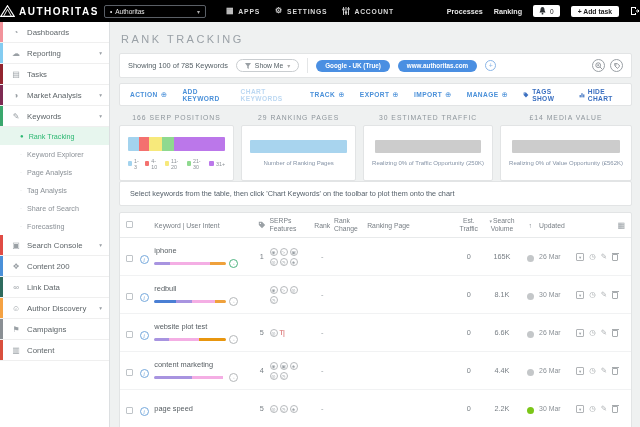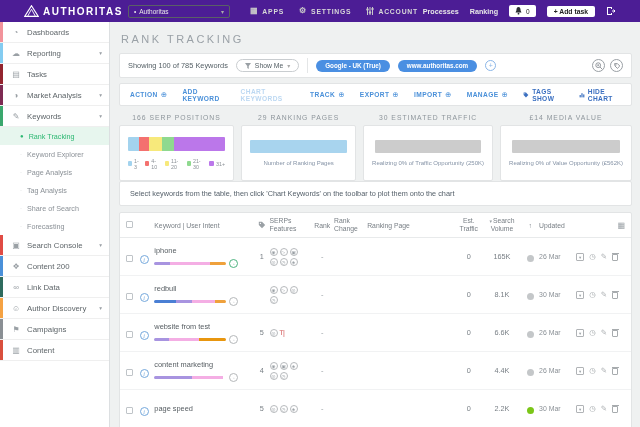--- a/index.html
+++ b/index.html
@@ -1,20 +1,20 @@
 <!DOCTYPE html>
 <html><head>
 <meta charset="utf-8">
 <style>
   * { margin:0; padding:0; box-sizing:border-box; }
   html,body { width:640px; height:427px; overflow:hidden; font-family:"Liberation Sans",sans-serif; background:#eff1f1; }
   .app { width:640px; height:427px; display:flex; flex-direction:column; }
 
   
-  .topbar { height:22px; background:#4c1d95; display:flex; align-items:center; padding:0 24px; flex:0 0 22px; }
+  .topbar { height:22px; background:#000000; display:flex; align-items:center; padding:0 0; flex:0 0 22px; }
   .logo { display:flex; align-items:center; gap:4px; width:104px; color:#fff; font-size:10px; font-weight:bold; letter-spacing:1.5px; }
   .org-select { width:102px; border:1px solid #5a5f66; border-radius:2px; color:#e8e8e8; font-size:6.5px; padding:2px 5px; display:flex; align-items:center; gap:3px; }
   .org-select .grow { flex:1; }
   .tb-caret { color:#aaa; font-size:6px; }
   .tb-nav { display:flex; align-items:center; gap:15px; margin-left:20px; }
   .tb-nav-item { display:flex; align-items:center; gap:4px; color:#d8d8d8; font-size:6.8px; letter-spacing:.8px; font-weight:bold; }
   .tb-ico { color:#c9c9c9; font-size:8px; line-height:1; }
   .tb-right { margin-left:auto; display:flex; align-items:center; gap:11px; }
   .tb-link { color:#e8e8e8; font-size:7.2px; font-weight:bold; }
   .bell-btn { background:#fff; border-radius:2px; padding:2px 6px; display:flex; align-items:center; gap:4px; font-size:6.5px; color:#222; }
@@ -500,21 +500,21 @@
             <span class="act-glyph">◷</span>
             <span class="act-glyph">✎</span>
             <span class="trash"></span>
           </span>
         </div>
 
         <div class="trow">
           <span class="c-check"><span class="checkbox"></span></span>
           <span class="c-info"><span class="info-ico">i</span></span>
           <span class="c-kw kw-cell">
-            <span class="kw-name">website from test</span>
+            <span class="kw-name">website plot test</span>
             <span class="intent-row">
               <span class="intent-bar">
                 <span style="background: rgb(168, 148, 224); width: 20%;"></span>
                 <span style="background: rgb(244, 174, 228); width: 42%;"></span>
                 <span style="background: rgb(232, 150, 15); width: 38%;"></span>
               </span>
               <span class="intent-ico" style="border-color: rgb(181, 184, 186); color: rgb(181, 184, 186);">◦</span>
             </span>
           </span>
           <span class="c-tags num">5</span>

